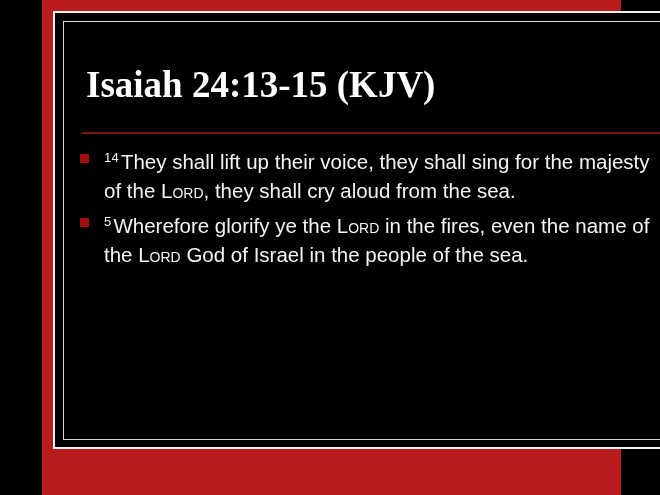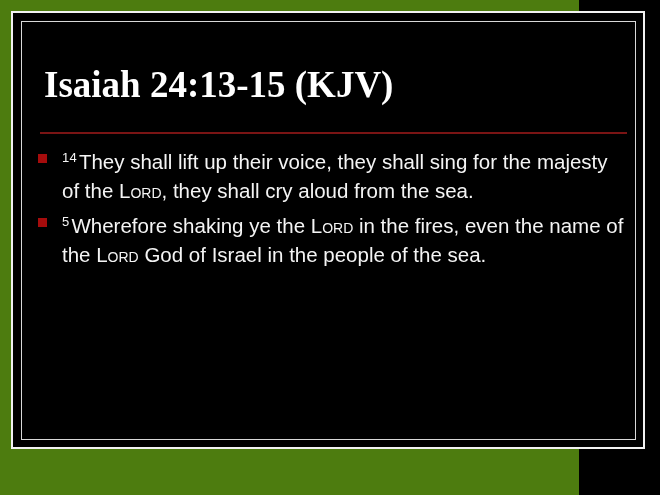--- a/index.html
+++ b/index.html
@@ -13,21 +13,22 @@
     height: 495px;
     overflow: hidden;
     font-family: "Liberation Sans", sans-serif;
   }
 
   
   .slide {
     position: relative;
     width: 579px;
     height: 495px;
-    background: #4d7c0f;
+    background: #b91c1c;
+    margin-left: 42px;
   }
 
   
   .frame-outer {
     position: absolute;
     left: 11px;
     top: 11px;
     width: 634px;
     height: 438px;
     border: 2px solid #f2f2f2;
@@ -127,21 +128,21 @@
       <div class="body-block">
 
 
         <div class="para">
           <span class="bullet"></span>
           <span class="vnum">14</span><span>They shall lift up their voice, they shall sing for the majesty of the </span><span class="smallcaps">Lord</span><span>, they shall cry aloud from the sea.</span>
         </div>
 
         <div class="para">
           <span class="bullet"></span>
-          <span class="vnum">5</span><span>Wherefore shaking ye the </span><span class="smallcaps">Lord</span><span> in the fires, even the name of the </span><span class="smallcaps">Lord</span><span> God of Israel in the people of the sea.</span>
+          <span class="vnum">5</span><span>Wherefore glorify ye the </span><span class="smallcaps">Lord</span><span> in the fires, even the name of the </span><span class="smallcaps">Lord</span><span> God of Israel in the people of the sea.</span>
         </div>
 
       </div>
 
     </div>
   </div>
 
 </div>
 
 </body></html>

